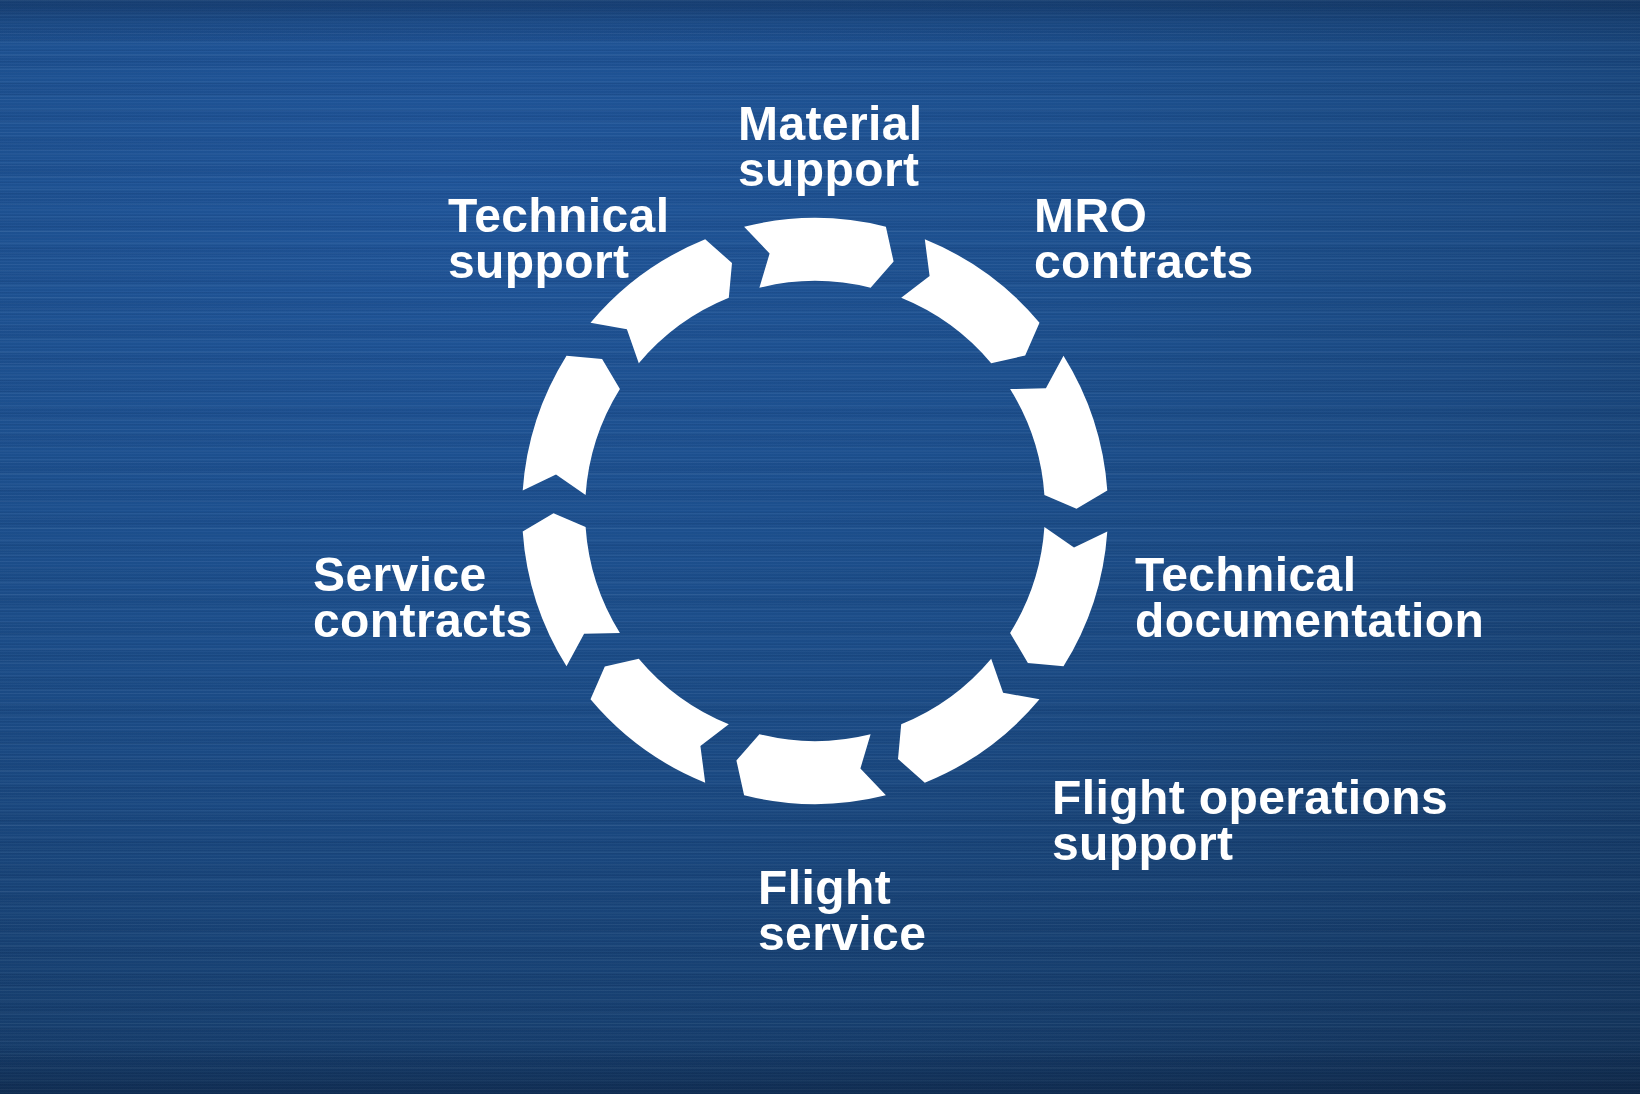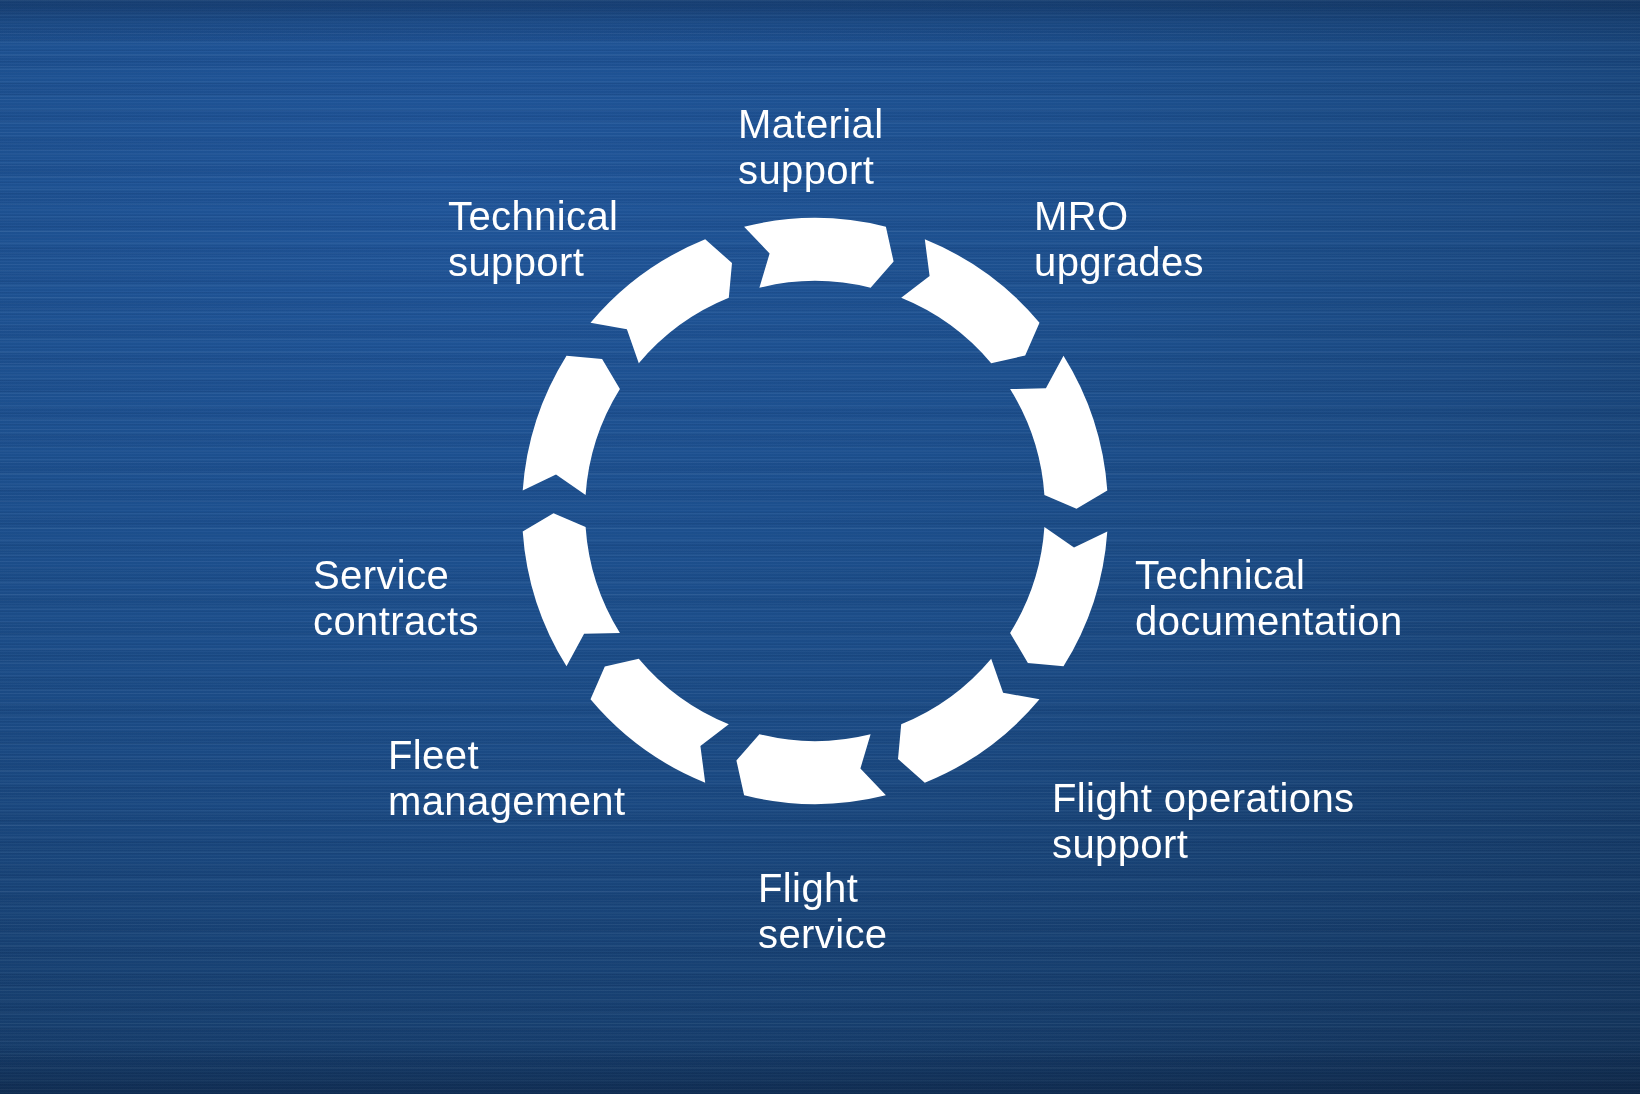--- a/index.html
+++ b/index.html
@@ -47,23 +47,23 @@
     position: absolute; inset: 0;
     pointer-events: none;
     background: linear-gradient(180deg,
       rgba(5,15,35,0.28) 0%, rgba(5,15,35,0) 4%,
       rgba(5,15,35,0) 95%, rgba(5,15,35,0.30) 100%);
   }
   .ring-svg { position: absolute; left: 0; top: 0; }
   .label {
     position: absolute;
     color: #ffffff;
-    font-size: 40px;
+    font-size: 48px;
     line-height: 46px;
-    font-weight: normal;
+    font-weight: bold;
     letter-spacing: 0.4px;
     white-space: pre-line;
     z-index: 3;
   }
 </style>
 </head>
 <body>
 
 <div class="stage">
 
@@ -79,34 +79,32 @@
         <path d="M 566.5 666.3 A 293 293 0 0 1 522.7 531.4 L 553.5 513.3 L 585.6 527.0 A 230 230 0 0 0 619.9 632.9 L 584.1 633.8 Z"></path>
         <path d="M 522.7 490.6 A 293 293 0 0 1 566.5 355.7 L 602.1 359.1 L 619.9 389.1 A 230 230 0 0 0 585.6 495.0 L 556.0 474.6 Z"></path>
         <path d="M 590.5 322.7 A 293 293 0 0 1 705.2 239.3 L 732.0 263.0 L 728.8 297.7 A 230 230 0 0 0 638.8 363.2 L 626.9 329.3 Z"></path>
       </g>
   </svg>
 
   <div class="label" style="left:738px;  top:101px;">Material
 support</div>
 
   <div class="label" style="left:1034px; top:193px;">MRO
-upgrades</div>
+contracts</div>
 
 
   <div class="label" style="left:1135px; top:552px;">Technical
 documentation</div>
 
   <div class="label" style="left:1052px; top:775px;">Flight operations
 support</div>
 
   <div class="label" style="left:758px;  top:865px;">Flight
 service</div>
 
-  <div class="label" style="left:388px;  top:732px;">Fleet
-management</div>
 
   <div class="label" style="left:313px;  top:552px;">Service
 contracts</div>
 
 
   <div class="label" style="left:448px;  top:193px;">Technical
 support</div>
 </div>
 
 </body></html>

